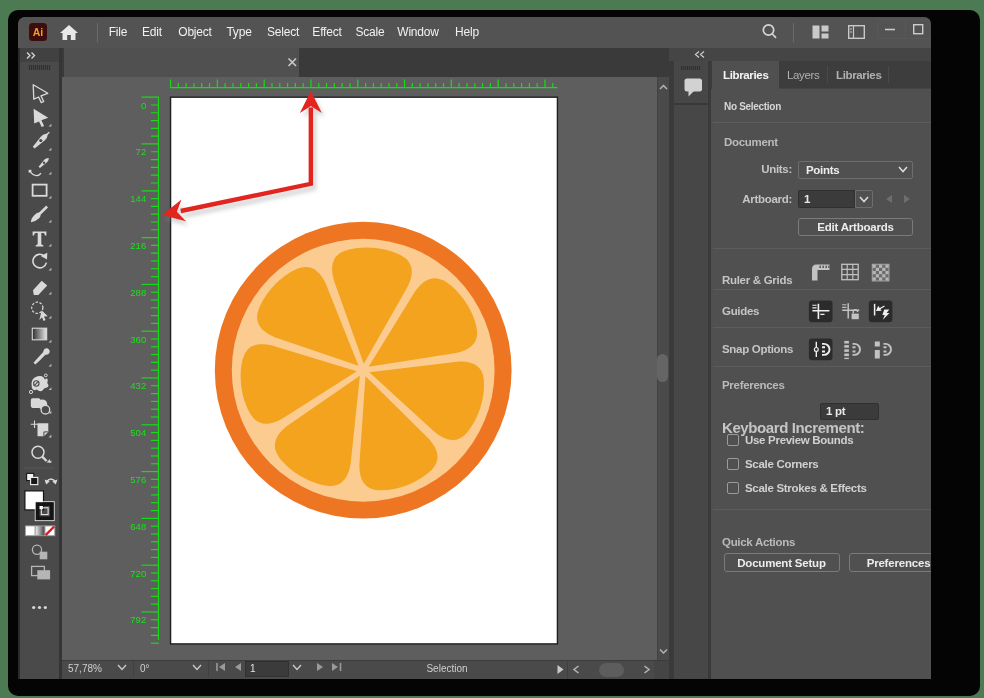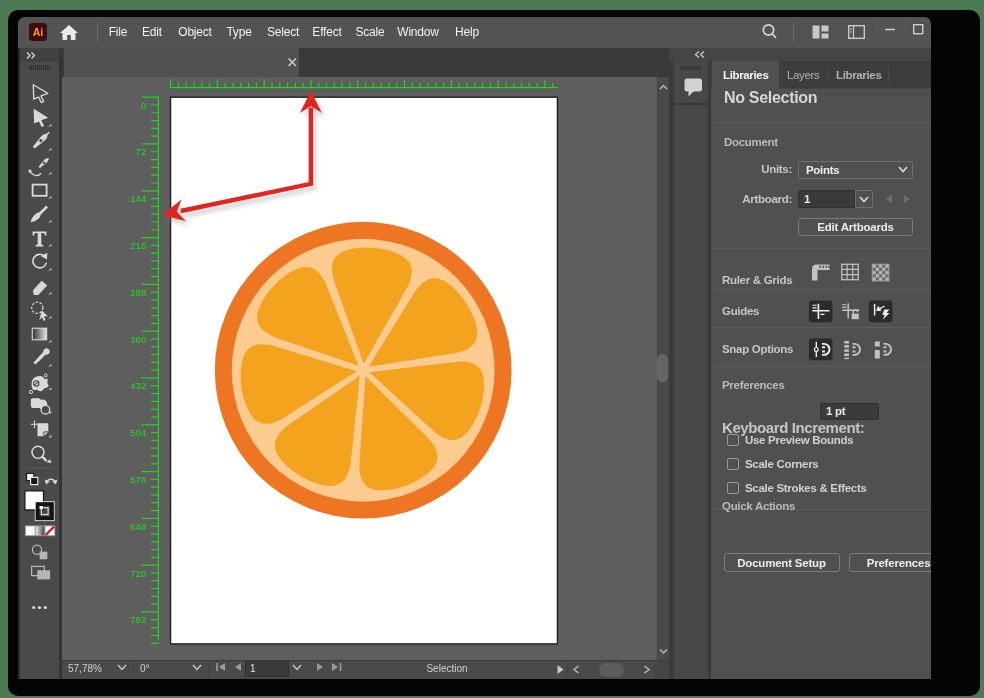--- a/index.html
+++ b/index.html
@@ -435,21 +435,21 @@
 <div class="abs" style="left:711px;top:60.5px;width:252px;height:28.5px;background:#3d3d3d;"></div>
 <div class="abs" style="left:711.8px;top:60.5px;width:67px;height:28.5px;background:#505050;"></div>
 <div class="abs" style="left:711px;top:89px;width:252px;height:590px;background:#505050;"></div>
 <div class="abs sb" style="left:723px;top:60.5px;height:28.5px;line-height:28.5px;font-size:11.5px;font-weight:bold;letter-spacing:-0.35px;color:#f5f5f5;">Libraries</div>
 <div class="abs sb" style="left:787px;top:60.5px;height:28.5px;line-height:28.5px;font-size:11.5px;font-weight:normal;letter-spacing:-0.35px;color:#b0b0b0;">Layers</div>
 <div class="abs sb" style="left:836px;top:60.5px;height:28.5px;line-height:28.5px;font-size:11.5px;font-weight:bold;letter-spacing:-0.35px;color:#b0b0b0;">Libraries</div>
 <div class="abs" style="left:826.5px;top:66px;width:1px;height:17px;background:#4a4a4a;"></div>
 <div class="abs" style="left:887.5px;top:66px;width:1px;height:17px;background:#4a4a4a;"></div>
 <div class="abs" style="left:779px;top:88px;width:184px;height:1px;background:#454545;"></div>
 
-<div class="lbl" style="left:724px;top:89px;color:#d6d6d6;font-size:16px;">No Selection</div>
+<div class="lbl" style="left:724px;top:101px;color:#d6d6d6;font-size:10px;">No Selection</div>
 <div class="sep1" style="left:713px;top:121.5px;width:239px;"></div>
 <div class="sect" style="left:724px;top:136px;">Document</div>
 <div class="lbl" style="left:792px;top:163px;transform:translateX(-100%);">Units:</div>
 <div class="abs" style="left:798px;top:161px;width:115px;height:17.5px;border:1px solid #6e6e6e;border-radius:2px;"></div>
 <div class="abs sb" style="left:806px;top:163.5px;font-size:11.5px;font-weight:bold;letter-spacing:-0.3px;color:#ededed;">Points</div>
 <svg class="abs" style="left:898px;top:166px;" width="10" height="7">
         <path d="M1 1 L5 5.5 L9 1" fill="none" stroke="#dcdcdc" stroke-width="1.5"></path>
       </svg>
 <div class="lbl" style="left:792px;top:192.5px;transform:translateX(-100%);">Artboard:</div>
 <div class="abs" style="left:798px;top:190px;width:57px;height:17.5px;background:#3b3b3b;border:1px solid #303030;border-radius:2px 0 0 2px;"></div>
@@ -534,18 +534,18 @@
 <div class="abs" style="left:820px;top:403px;width:59px;height:16.5px;background:#3b3b3b;border:1px solid #303030;border-radius:2px;"></div>
 <div class="abs sb" style="left:826px;top:405px;font-size:11.5px;font-weight:bold;letter-spacing:-0.3px;color:#e8e8e8;">1 pt</div>
 <div class="cb" style="left:727px;top:434px;"></div>
 <div class="lbl" style="left:745px;top:434px;color:#d0d0d0;">Use Preview Bounds</div>
 <div class="cb" style="left:727px;top:458px;"></div>
 <div class="lbl" style="left:745px;top:458px;color:#d0d0d0;">Scale Corners</div>
 <div class="cb" style="left:727px;top:482px;"></div>
 <div class="lbl" style="left:745px;top:482px;color:#d0d0d0;">Scale Strokes &amp; Effects</div>
 <div class="sep2" style="left:713px;top:509px;width:239px;"></div>
 
-<div class="sect" style="left:722px;top:500px;">Quick Actions</div>
+<div class="sect" style="left:722px;top:536px;">Quick Actions</div>
 <div class="btn" style="left:723.5px;top:552.5px;width:116px;height:19px;line-height:18px;">Document Setup</div>
 <div class="btn" style="left:848.5px;top:552.5px;width:100px;height:19px;line-height:18px;">Preferences</div>
 
 </div>
   </div>
 
 </body></html>

